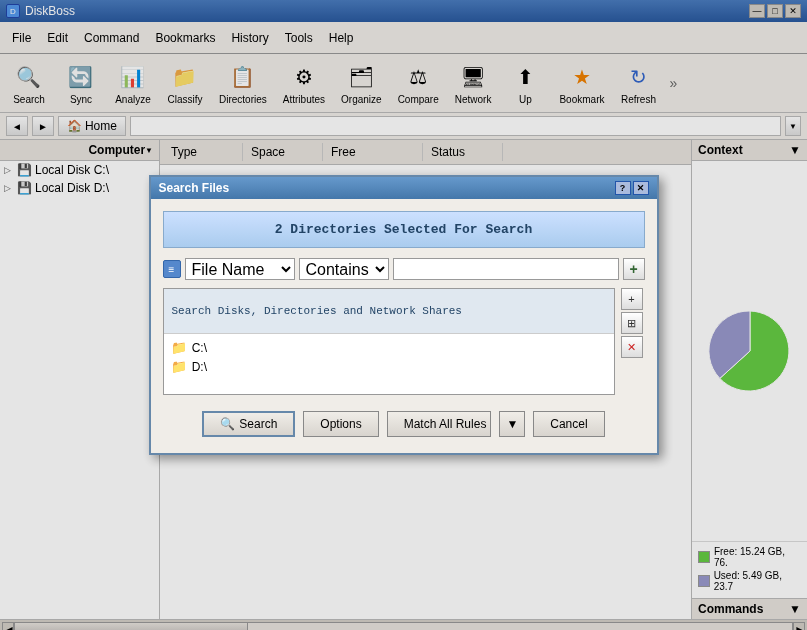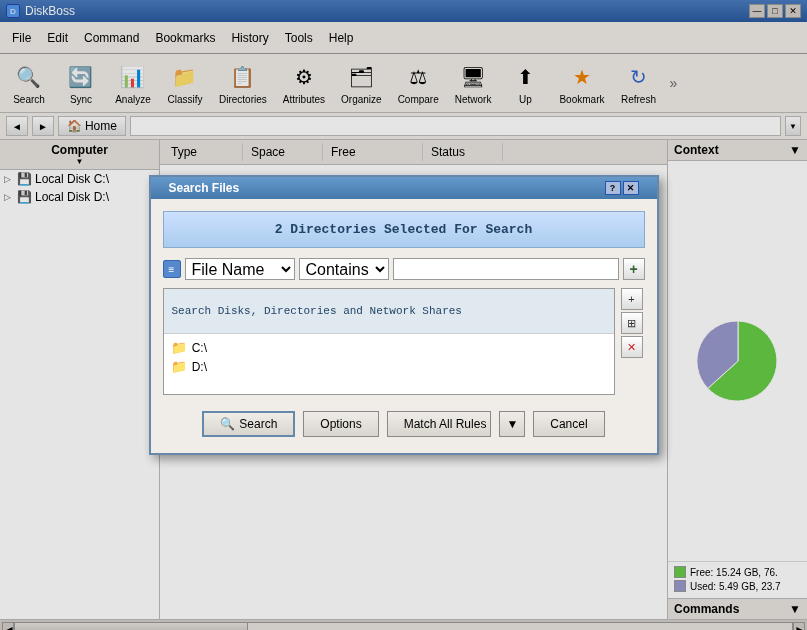--- a/index.html
+++ b/index.html
@@ -28,53 +28,53 @@
     .nav-btn { width: 22px; height: 20px; border: 1px solid #bbb; background: linear-gradient(to bottom, #fff, #e0e0e0); display: flex; align-items: center; justify-content: center; cursor: pointer; font-size: 10px; }
     .home-btn { padding: 2px 8px; border: 1px solid #bbb; background: linear-gradient(to bottom, #fff, #e0e0e0); display: flex; align-items: center; gap: 3px; cursor: pointer; font-size: 12px; }
     .address-input { flex: 1; height: 20px; border: 1px solid #bbb; padding: 0 4px; background: white; }
     .address-dropdown { width: 16px; height: 20px; border: 1px solid #bbb; background: linear-gradient(to bottom, #fff, #e0e0e0); display: flex; align-items: center; justify-content: center; cursor: pointer; font-size: 8px; }
 
     
     #main { display: flex; height: calc(630px - 22px - 22px - 55px - 28px - 24px); }
 
     
     #left-panel { width: 160px; background: white; border-right: 1px solid #bbb; overflow: hidden; }
-    .panel-header { background: #e8e4de; border-bottom: 1px solid #bbb; padding: 3px 6px; display: flex; align-items: center; justify-content: flex-end; font-size: 12px; font-weight: bold; flex-direction: column; }
+    .panel-header { background: #e8e4de; border-bottom: 1px solid #bbb; padding: 3px 6px; display: flex; align-items: center; justify-content: flex-end; font-size: 12px; font-weight: bold; }
     .panel-header-dropdown { font-size: 8px; cursor: pointer; }
     .tree-item { padding: 2px 4px; display: flex; align-items: center; gap: 3px; cursor: pointer; font-size: 12px; }
     .tree-expand { font-size: 9px; color: #666; width: 10px; }
 
     
     #center-panel { flex: 1; background: white; overflow: hidden; display: flex; flex-direction: column; }
     .col-header { background: #e8e4de; border-bottom: 1px solid #bbb; padding: 3px; display: flex; }
     .col-cell { padding: 2px 8px; font-size: 12px; border-right: 1px solid #ccc; }
 
     
-    #right-panel { width: 140px; background: white; border-left: 1px solid #bbb; display: flex; flex-direction: column; }
+    #right-panel { width: 116px; background: white; border-left: 1px solid #bbb; display: flex; flex-direction: column; }
     .right-panel-header { background: #e8e4de; border-bottom: 1px solid #bbb; padding: 3px 6px; display: flex; align-items: center; justify-content: space-between; font-size: 12px; font-weight: bold; }
     .chart-area { flex: 1; display: flex; align-items: center; justify-content: center; padding: 8px; }
     .legend-area { padding: 4px 6px; border-top: 1px solid #ddd; }
     .legend-item { display: flex; align-items: center; gap: 4px; font-size: 10px; margin-bottom: 2px; }
     .legend-color { width: 12px; height: 12px; border: 1px solid #999; }
     .commands-section { border-top: 1px solid #bbb; }
     .commands-header { background: #e8e4de; padding: 3px 6px; display: flex; align-items: center; justify-content: space-between; font-size: 12px; font-weight: bold; cursor: pointer; }
 
     
     #status-bar { background: #d4d0c8; border-top: 1px solid #999; height: 24px; display: flex; align-items: center; padding: 0 8px; font-size: 11px; gap: 4px; }
     .status-section { display: flex; align-items: center; gap: 4px; padding: 0 8px; border-right: 1px solid #999; }
     .status-section:last-child { border-right: none; }
 
     
     #scroll-area { height: 14px; background: #d4d0c8; border-top: 1px solid #bbb; display: flex; align-items: center; padding: 0 2px; }
     .scroll-track { flex: 1; height: 10px; background: #e8e4de; border: 1px solid #999; }
 
     
     #dialog-overlay { position: fixed; top: 0; left: 0; width: 807px; height: 630px; background: rgba(0,0,0,0.1); display: flex; align-items: center; justify-content: center; z-index: 100; }
     #search-dialog { background: #f0ede8; border: 2px solid #6688aa; width: 510px; box-shadow: 4px 4px 10px rgba(0,0,0,0.4); }
-    .dialog-title-bar { background: linear-gradient(to bottom, #6699cc, #4477aa); height: 22px; display: flex; align-items: center; justify-content: space-between; padding: 0 18px; color: white; font-size: 12px; font-weight: bold; }
+    .dialog-title-bar { background: linear-gradient(to bottom, #6699cc, #4477aa); height: 22px; display: flex; align-items: center; justify-content: space-between; padding: 0 8px; color: white; font-size: 12px; font-weight: bold; }
     .dialog-title-icons { display: flex; gap: 2px; }
     .dialog-title-btn { width: 16px; height: 14px; border: 1px solid #2255aa; background: #aabbdd; display: flex; align-items: center; justify-content: center; cursor: pointer; font-size: 9px; color: #000; }
     .dialog-body { padding: 12px; }
     .dialog-header-box { background: linear-gradient(to bottom, #cce0ff, #aaccee); border: 1px solid #88aacc; padding: 10px; text-align: center; margin-bottom: 10px; }
     .dialog-header-text { font-size: 13px; font-weight: bold; color: #224466; font-family: 'Courier New', monospace; }
     .filter-row { display: flex; align-items: center; gap: 4px; margin-bottom: 8px; }
     .filter-icon { width: 18px; height: 18px; background: #5588cc; border: 1px solid #3366aa; display: flex; align-items: center; justify-content: center; color: white; font-size: 10px; border-radius: 2px; }
     .filter-select { height: 22px; border: 1px solid #999; background: white; font-size: 16px; padding: 1px 2px; }
     .filter-input { flex: 1; height: 22px; border: 1px solid #999; background: white; padding: 0 4px; font-size: 12px; }
     .add-btn { width: 22px; height: 22px; border: 1px solid #999; background: linear-gradient(to bottom, #fff, #ddd); display: flex; align-items: center; justify-content: center; cursor: pointer; font-size: 14px; color: #336633; font-weight: bold; }

